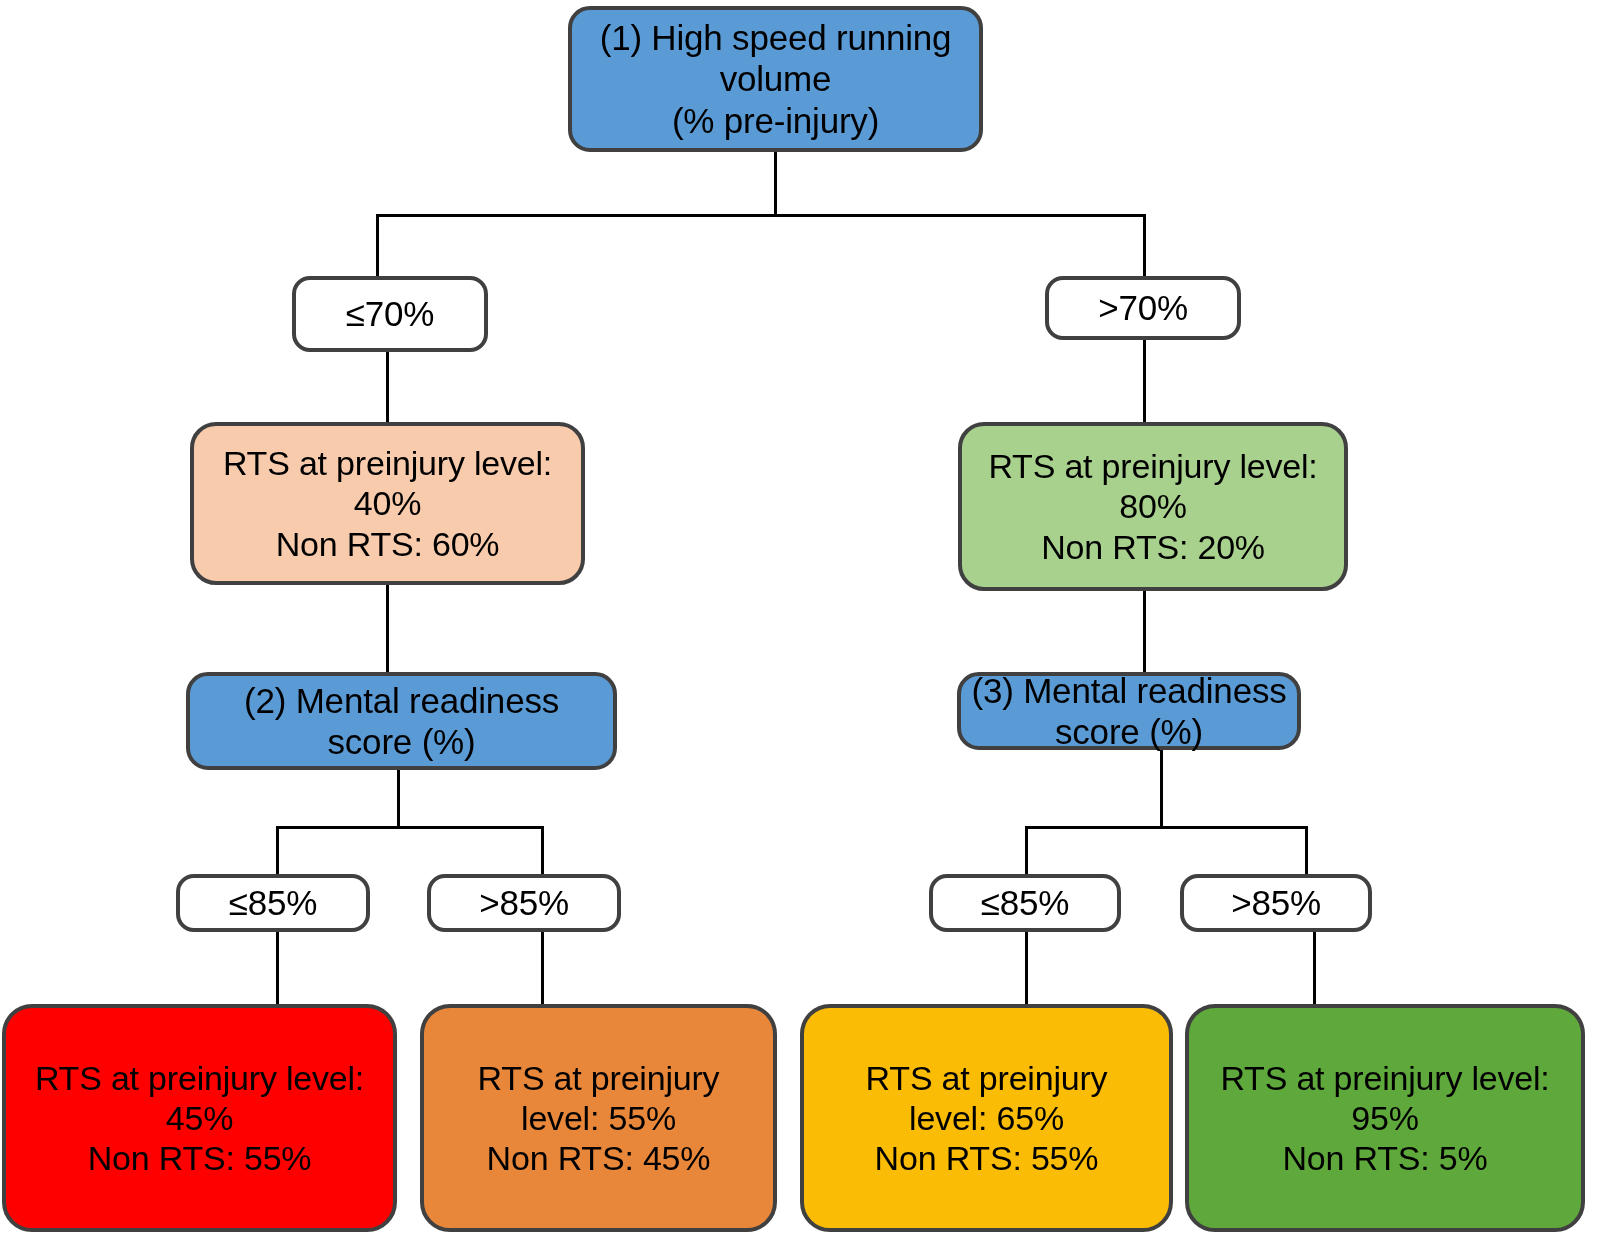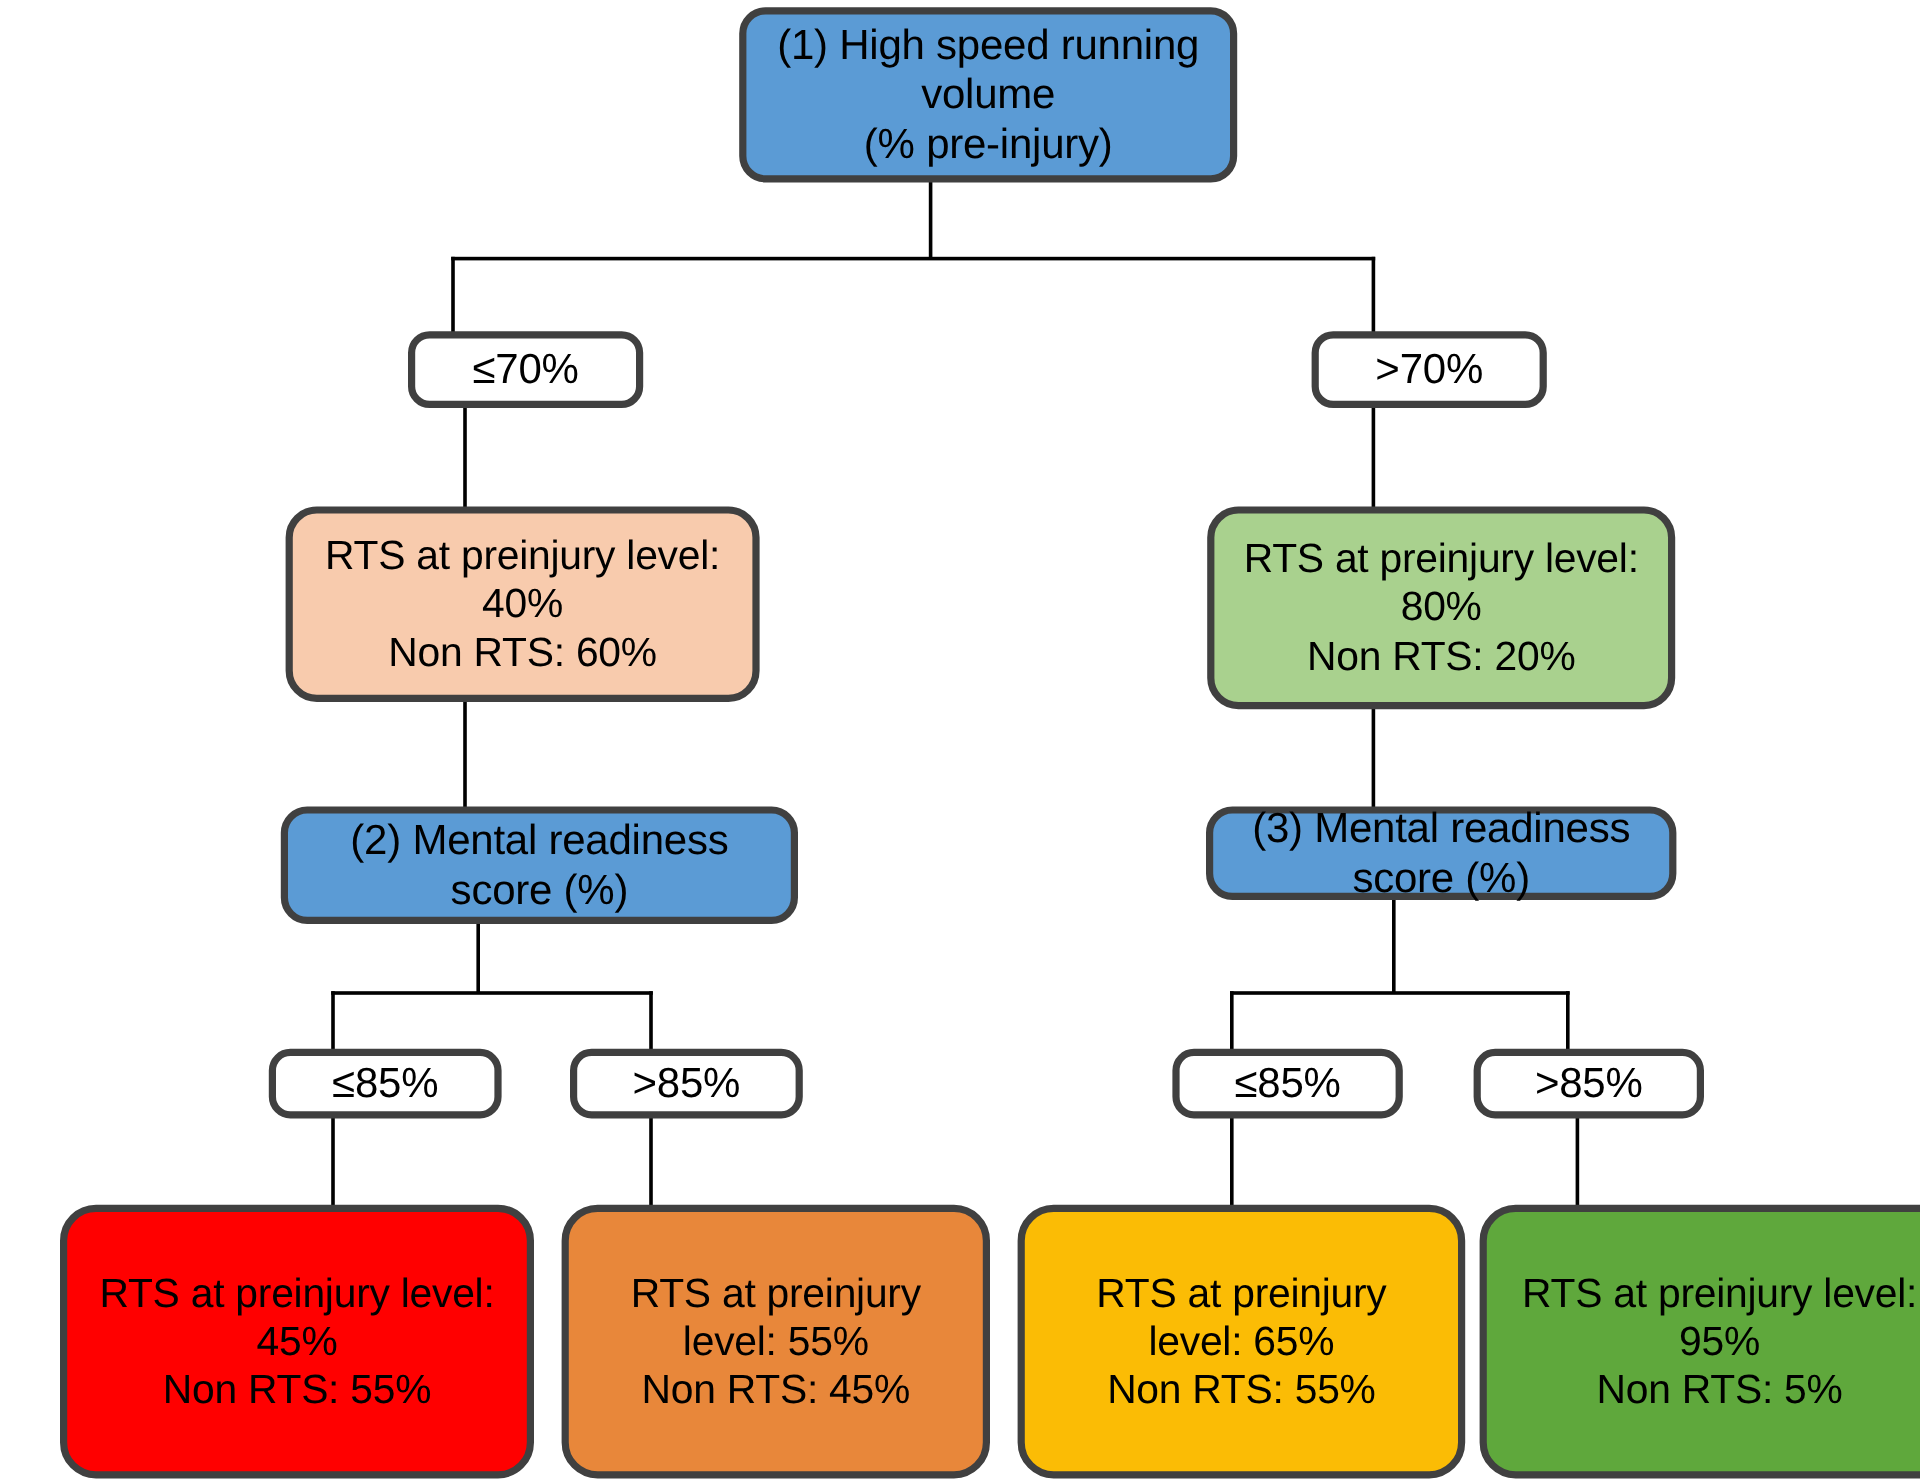--- a/index.html
+++ b/index.html
@@ -11,30 +11,29 @@
     position: relative;
     width: 1600px;
     height: 1236px;
     background: #ffffff;
     overflow: hidden;
     font-family: "Liberation Sans", sans-serif;
   }
   .node {
     position: absolute;
     box-sizing: border-box;
-    border: 6px solid #404040;
+    border: 4px solid #404040;
     display: flex;
     align-items: center;
     justify-content: center;
     text-align: center;
     color: #000000;
     line-height: 1.18;
     white-space: pre-line;
     letter-spacing: -0.2px;
-    margin-left: 48px;
   }
   .node-root {
     border-radius: 22px;
     font-size: 35px;
   }
   .node-decision {
     border-radius: 18px;
     font-size: 35px;
     background: #ffffff;
   }
@@ -85,36 +84,36 @@
 
   <div class="edge edge-v" style="left:276px; top:930px; height:78px;"></div>
   <div class="edge edge-v" style="left:541px; top:930px; height:78px;"></div>
   <div class="edge edge-v" style="left:1025px; top:930px; height:78px;"></div>
   <div class="edge edge-v" style="left:1313px; top:930px; height:78px;"></div>
 
   <div class="node node-root" style="left:568px; top:6px; width:415px; height:146px; background:#5B9BD5;">(1) High speed running
 volume
 (% pre-injury)</div>
 
-  <div class="node node-decision" style="left:292px; top:276px; width:196px; height:64px;">≤70%</div>
+  <div class="node node-decision" style="left:292px; top:276px; width:196px; height:76px;">≤70%</div>
 
   <div class="node node-decision" style="left:1045px; top:276px; width:196px; height:64px;">&gt;70%</div>
 
   <div class="node node-outcome" style="left:190px; top:422px; width:395px; height:163px; background:#F8CBAD;">RTS at preinjury level:
 40%
 Non RTS: 60%</div>
 
   <div class="node node-outcome" style="left:958px; top:422px; width:390px; height:169px; background:#A9D18E;">RTS at preinjury level:
 80%
 Non RTS: 20%</div>
 
   <div class="node node-split" style="left:186px; top:672px; width:431px; height:98px; background:#5B9BD5;">(2) Mental readiness
 score (%)</div>
 
-  <div class="node node-split" style="left:957px; top:672px; width:392px; height:78px; background:#5B9BD5;">(3) Mental readiness
+  <div class="node node-split" style="left:957px; top:672px; width:344px; height:78px; background:#5B9BD5;">(3) Mental readiness
 score (%)</div>
 
   <div class="node node-decision" style="left:176px; top:874px; width:194px; height:58px;">≤85%</div>
 
   <div class="node node-decision" style="left:427px; top:874px; width:194px; height:58px;">&gt;85%</div>
 
   <div class="node node-decision" style="left:929px; top:874px; width:192px; height:58px;">≤85%</div>
 
   <div class="node node-decision" style="left:1180px; top:874px; width:192px; height:58px;">&gt;85%</div>
 

